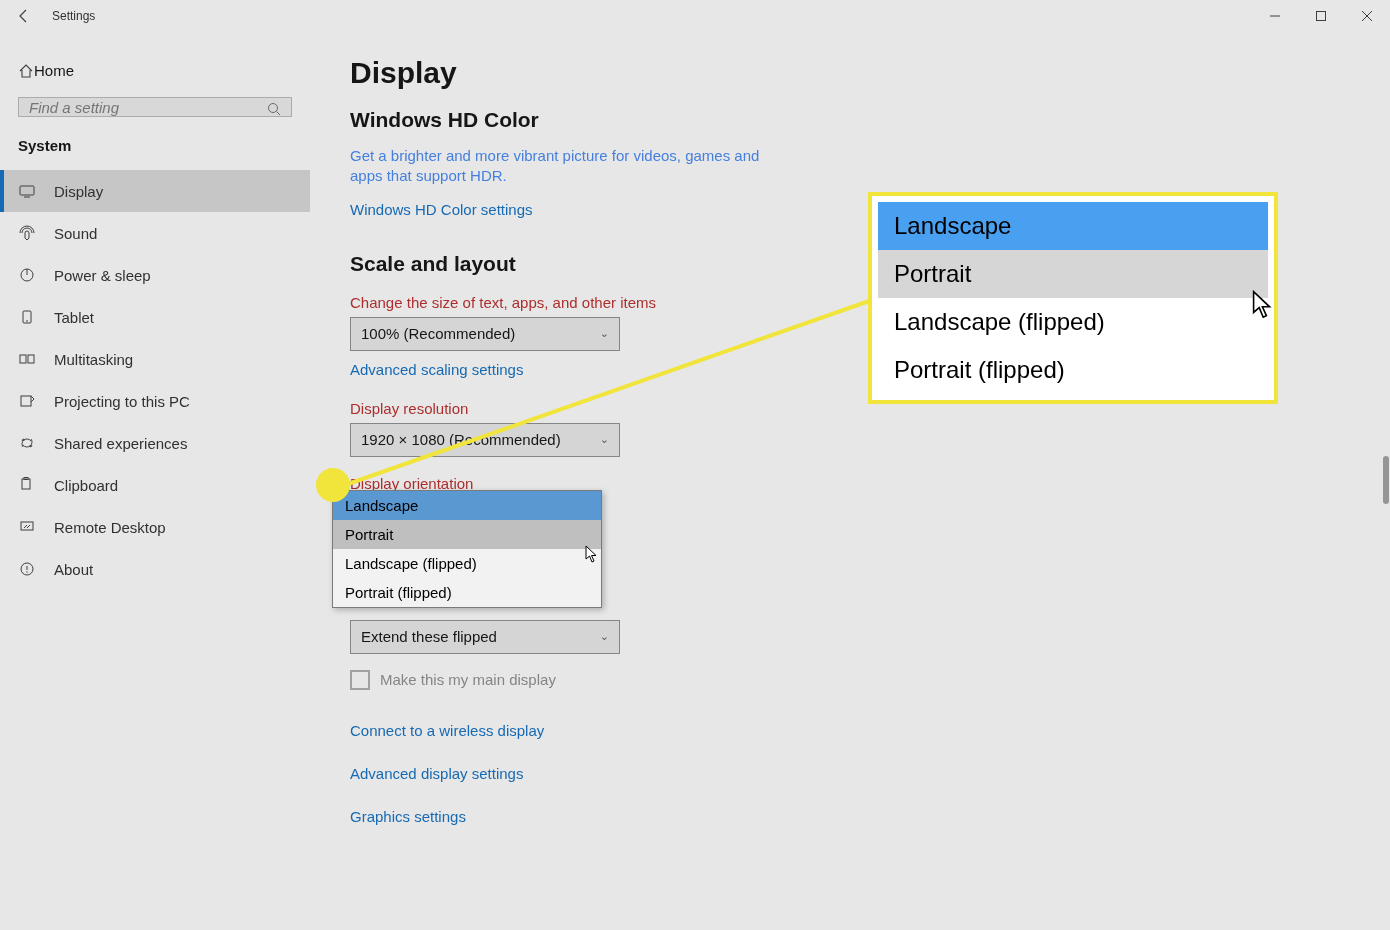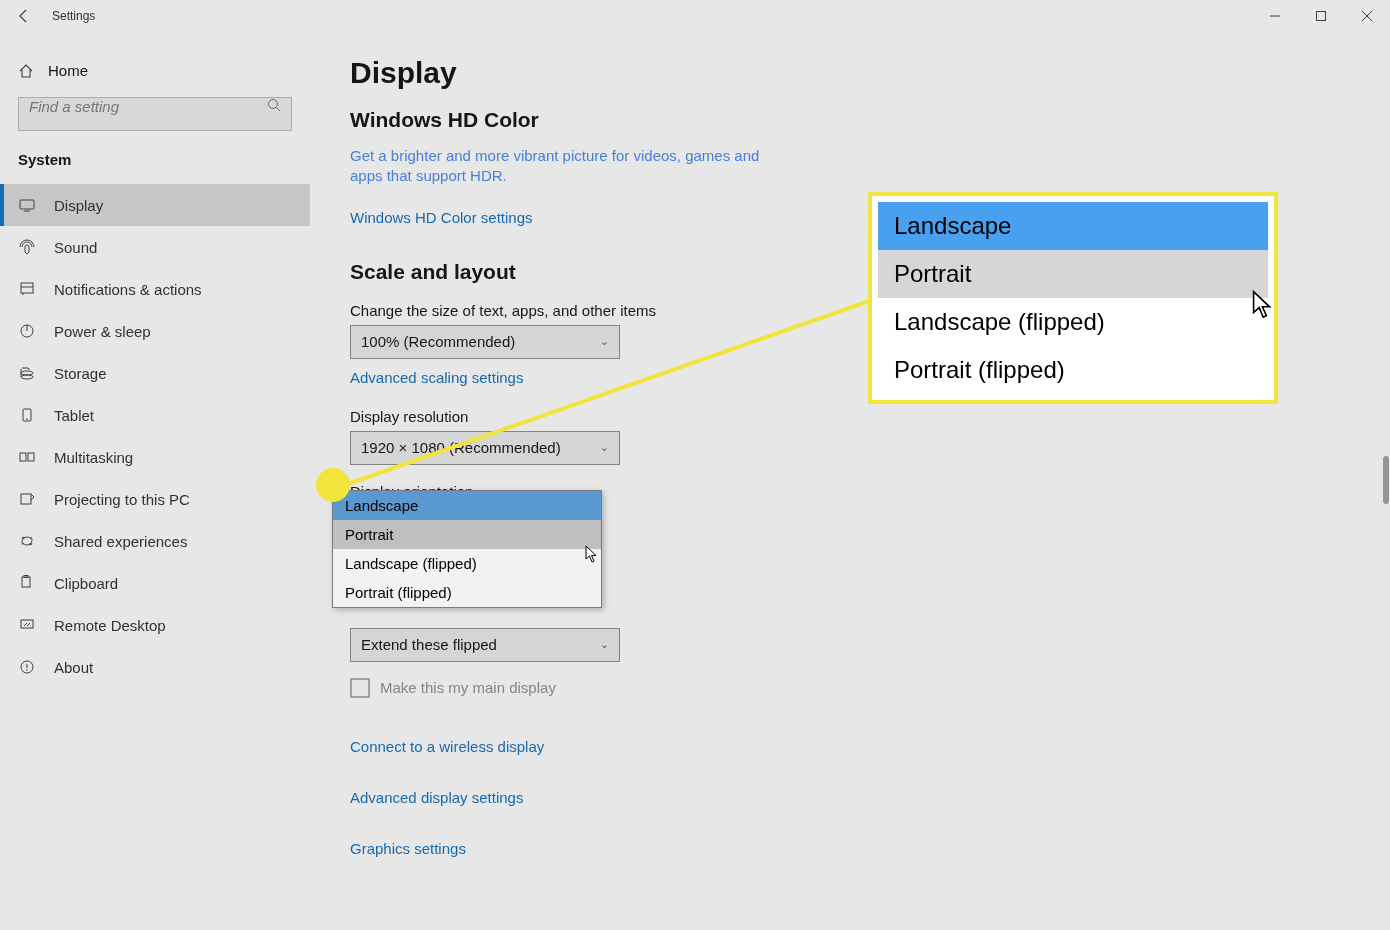--- a/index.html
+++ b/index.html
@@ -5,36 +5,36 @@
   * { box-sizing: border-box; margin: 0; padding: 0; font-family: "Segoe UI", Arial, sans-serif; }
   body { background: #bfbfbf; width: 1390px; height: 930px; overflow: hidden; position: relative; }
   .window { position:absolute; inset:0; background:#ffffff; display:flex; flex-direction:column; }
   .titlebar { height:32px; display:flex; align-items:center; }
   .titlebar .back { width:48px; height:32px; display:flex; align-items:center; justify-content:center; }
   .titlebar .title { font-size:12px; color:#222; padding-left:4px; }
   .winbtns { margin-left:auto; display:flex; }
   .winbtn { width:46px; height:32px; display:flex; align-items:center; justify-content:center; }
   .body { flex:1; display:flex; min-height:0; }
   .sidebar { width:310px; border-right:none; padding-top:20px; }
-  .home { display:flex; align-items:center; gap:14px; padding:10px 18px 18px 18px; font-size:15px; }
+  .home { display:flex; align-items:center; padding:10px 18px 18px 18px; font-size:15px; }
   .searchwrap { margin:0 18px 20px 18px; }
-  .search { width:100%; height:34px; background:#ededed; border:1px solid #b8b8b8; display:flex; align-items:flex-start; padding:0 10px; position:relative; }
+  .search { width:100%; height:20px; background:#ededed; border:1px solid #b8b8b8; display:flex; align-items:flex-end; padding:0 10px; position:relative; }
   .search input { background:transparent; border:none; outline:none; font-size:15px; flex:1; color:#666; font-style:italic; }
   .search .sicon { position:absolute; right:10px; }
   .category { font-weight:600; font-size:15px; padding:0 18px 16px 18px;}
   .nav-item { display:flex; align-items:center; gap:18px; padding:12px 18px 12px 18px; font-size:15px; color:#222; position:relative;}
   .nav-item.active { background:#d7d7d7; }
   .nav-item.active::before{ content:""; position:absolute; left:0; top:0; bottom:0; width:4px; background:#0067c0; }
   .nav-item .icon { width:18px; height:18px; display:flex; align-items:center; justify-content:center; color:#3a3a3a;}
   .main { flex:1; padding:24px 40px; position:relative; }
   .main h1 { font-weight:600; font-size:30px; margin-bottom:18px; }
   .main h2 { font-weight:600; font-size:21px; margin-top:6px; margin-bottom:14px;}
   .desc { font-size:15px; color:#3b82f6; max-width:440px; line-height:1.35; margin-bottom:6px;}
-  .link { color:#0067c0; font-size:15px; display:inline-block; margin-top:16px; margin-bottom:4px;}
-  .label { font-size:15px; color:#000000; margin-top:18px; margin-bottom:6px;}
+  .link { color:#0067c0; font-size:15px; display:inline-block; margin-top:8px; margin-bottom:4px;}
+  .label { font-size:15px; color:#b91c1c; margin-top:18px; margin-bottom:6px;}
   .select { width:270px; height:34px; border:1px solid #888; background:#e9e9e9; display:flex; align-items:center; justify-content:space-between; padding:0 10px; font-size:15px;}
   .chev { font-size:11px; color:#555;}
   .checkbox-row { display:flex; align-items:center; gap:10px; margin-top:16px; color:#888; font-size:15px;}
   .checkbox { width:20px; height:20px; border:2px solid #aaa; }
   
   .dd { position:absolute; left:332px; top:490px; width:270px; background:#f2f2f2; border:1px solid #7a7a7a; box-shadow:2px 2px 6px rgba(0,0,0,0.25); z-index:20;}
   .dd-item { font-size:15px; padding:6px 12px; position:relative;}
   .dd-item.sel { background:#5a98d1; color:#000; }
   .dd-item.hover { background:#bfbfbf; }
   .dim-rect { position:absolute; inset:0; pointer-events:none; background:rgba(120,120,120,0.18); z-index:5; }
@@ -122,44 +122,25 @@
             <span class="icon">
               <svg width="16" height="16" viewBox="0 0 16 16">
                 <path d="M3 8a5 5 0 0 1 10 0M1 8a7 7 0 0 1 14 0M6 8a2 2 0 0 1 4 0v5l-2 2-2-2z" stroke="#333" fill="none"></path>
               </svg>
             </span>
             <span>Sound</span>
           </div>
           <div class="nav-item">
             <span class="icon">
               <svg width="16" height="16" viewBox="0 0 16 16">
-                <rect x="2" y="2" width="12" height="10" stroke="#333" fill="none"></rect>
-                <path d="M4 14 L4 12 M2 6h12" stroke="#333"></path>
-              </svg>
-            </span>
-            <span>Notifications &amp; actions</span>
-          </div>
-          <div class="nav-item">
-            <span class="icon">
-              <svg width="16" height="16" viewBox="0 0 16 16">
                 <circle cx="8" cy="8" r="6" stroke="#333" fill="none"></circle>
                 <line x1="8" y1="2" x2="8" y2="8" stroke="#333"></line>
               </svg>
             </span>
             <span>Power &amp; sleep</span>
-          </div>
-          <div class="nav-item">
-            <span class="icon">
-              <svg width="16" height="16" viewBox="0 0 16 16">
-                <path d="M2 12 V4 M3 3h6l1 1v1" stroke="#333" fill="none"></path>
-                <ellipse cx="8" cy="12" rx="6" ry="2" stroke="#333" fill="none"></ellipse>
-                <ellipse cx="8" cy="8" rx="6" ry="2" stroke="#333" fill="none"></ellipse>
-              </svg>
-            </span>
-            <span>Storage</span>
           </div>
           <div class="nav-item">
             <span class="icon">
               <svg width="16" height="16" viewBox="0 0 16 16">
                 <rect x="4" y="2" width="8" height="12" rx="1" stroke="#333" fill="none"></rect>
                 <line x1="7" y1="12" x2="9" y2="12" stroke="#333"></line>
               </svg>
             </span>
             <span>Tablet</span>
           </div>

